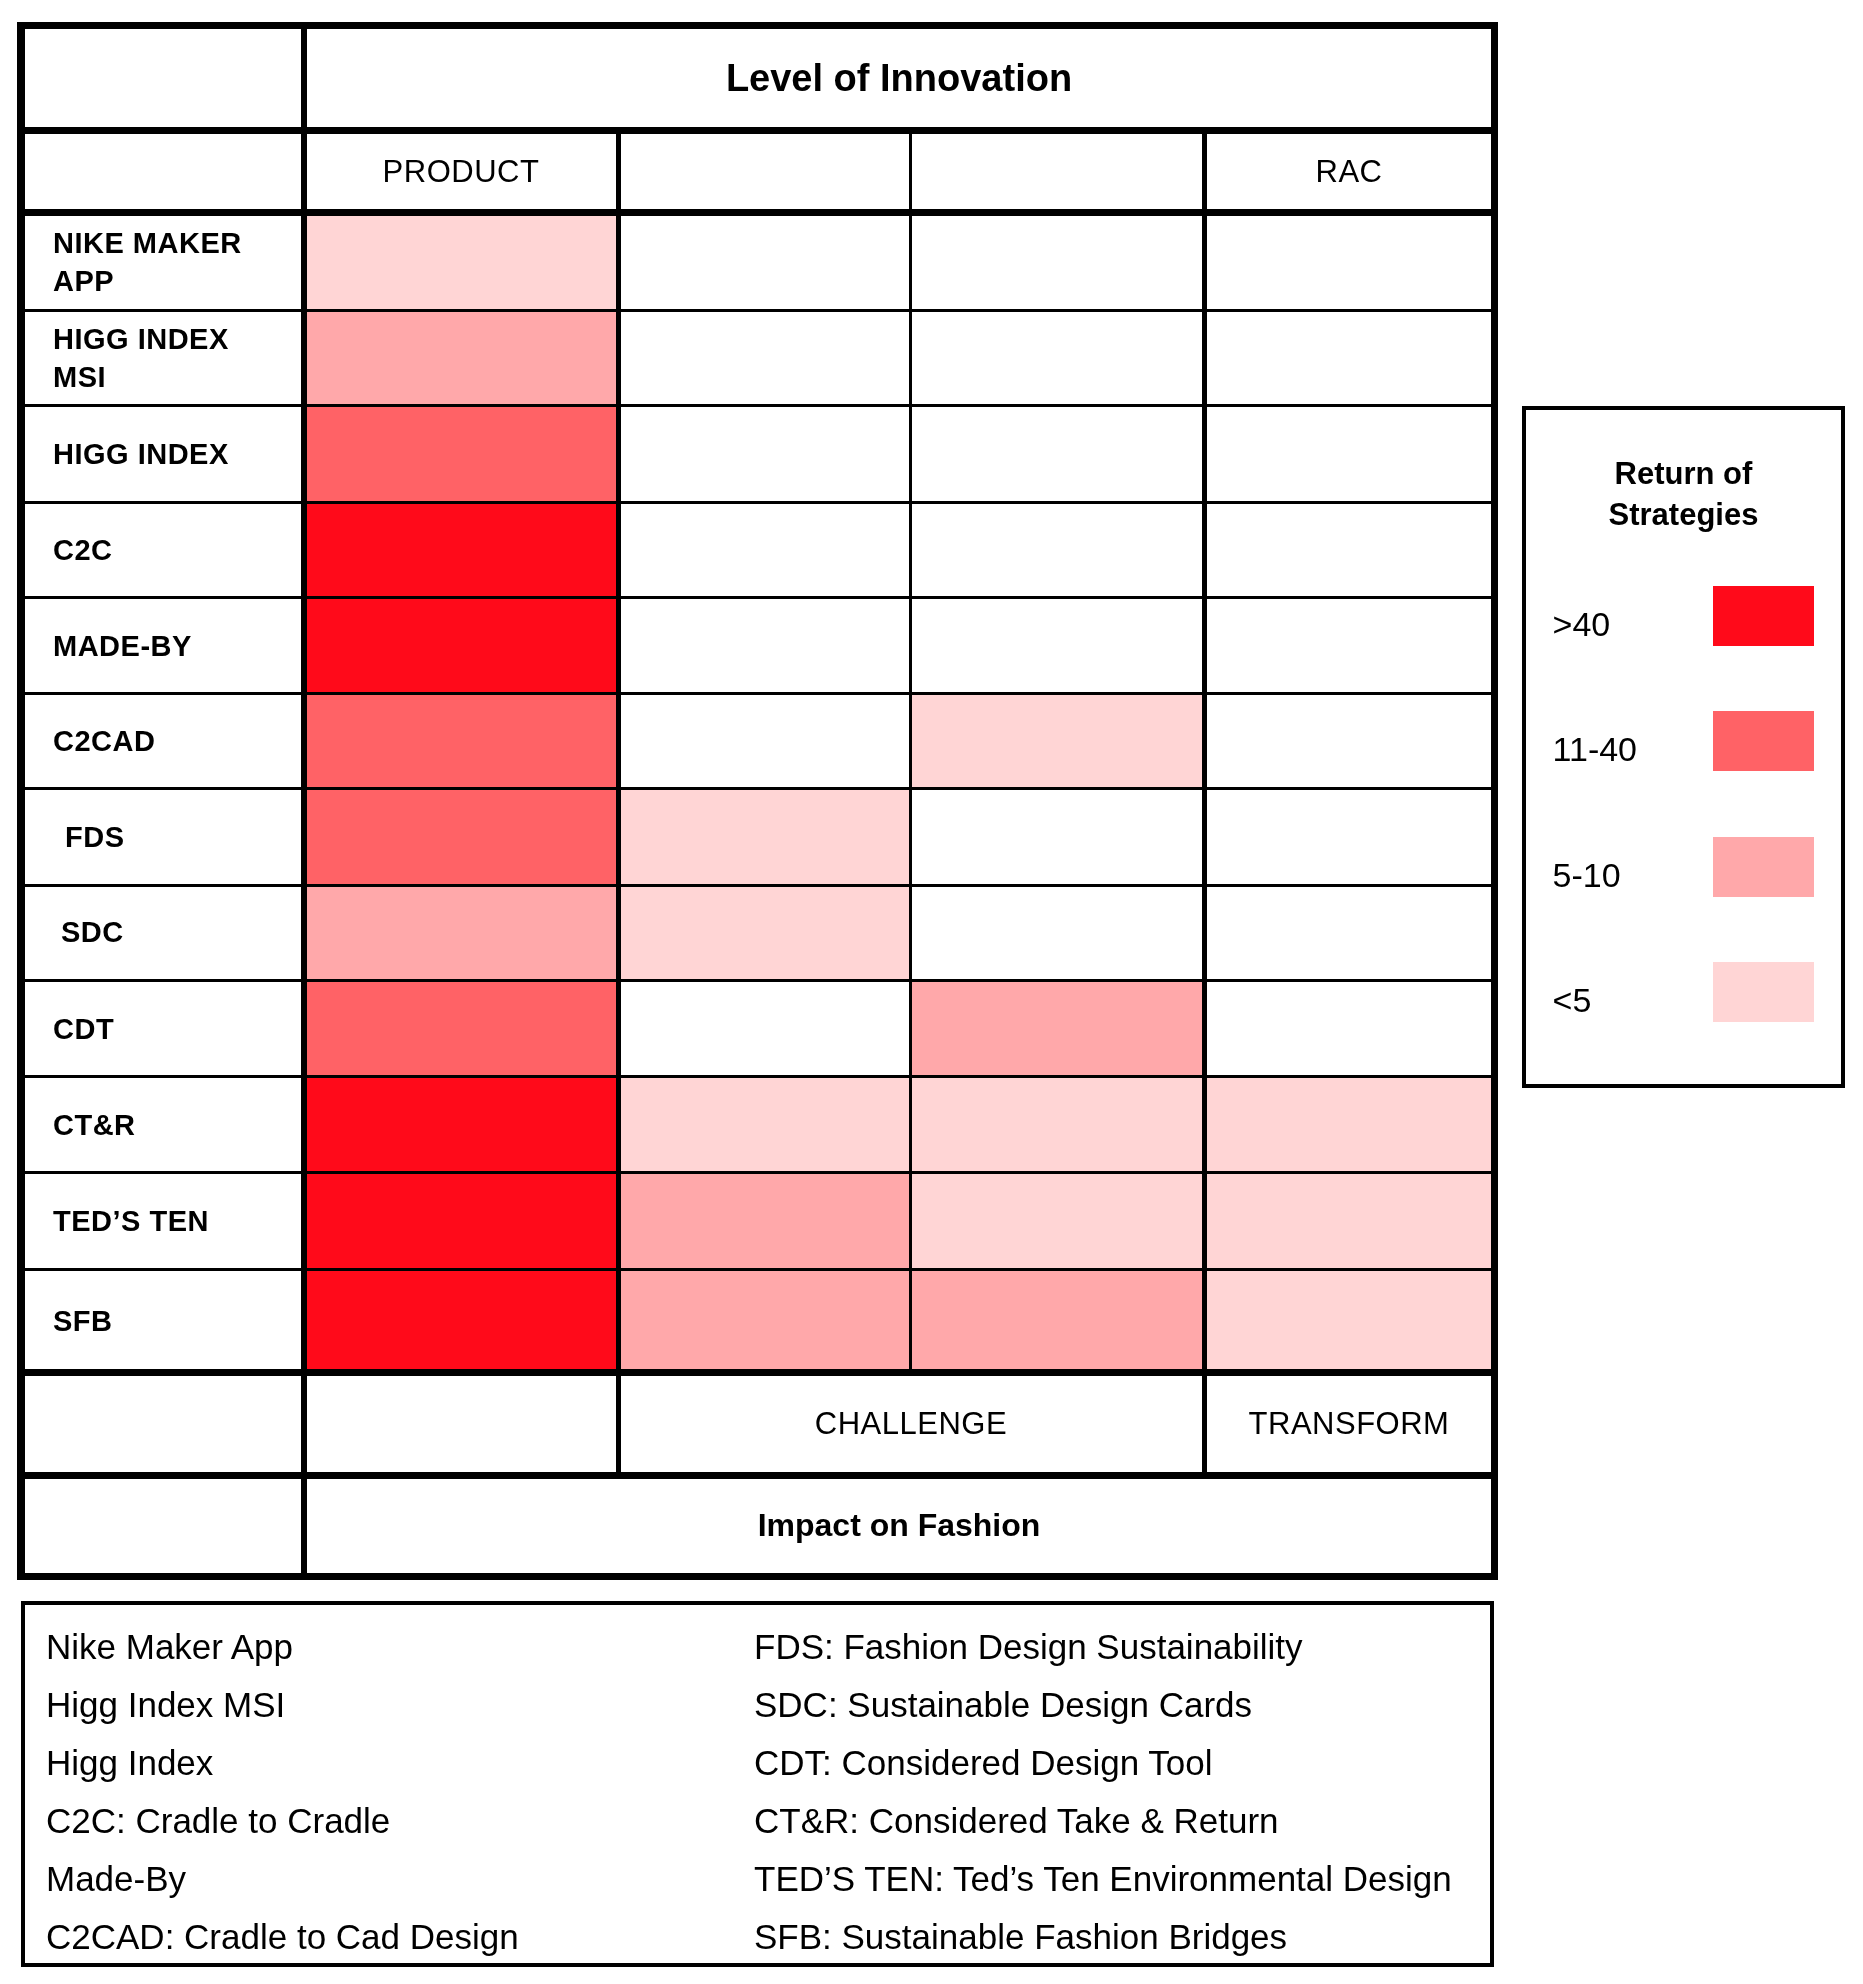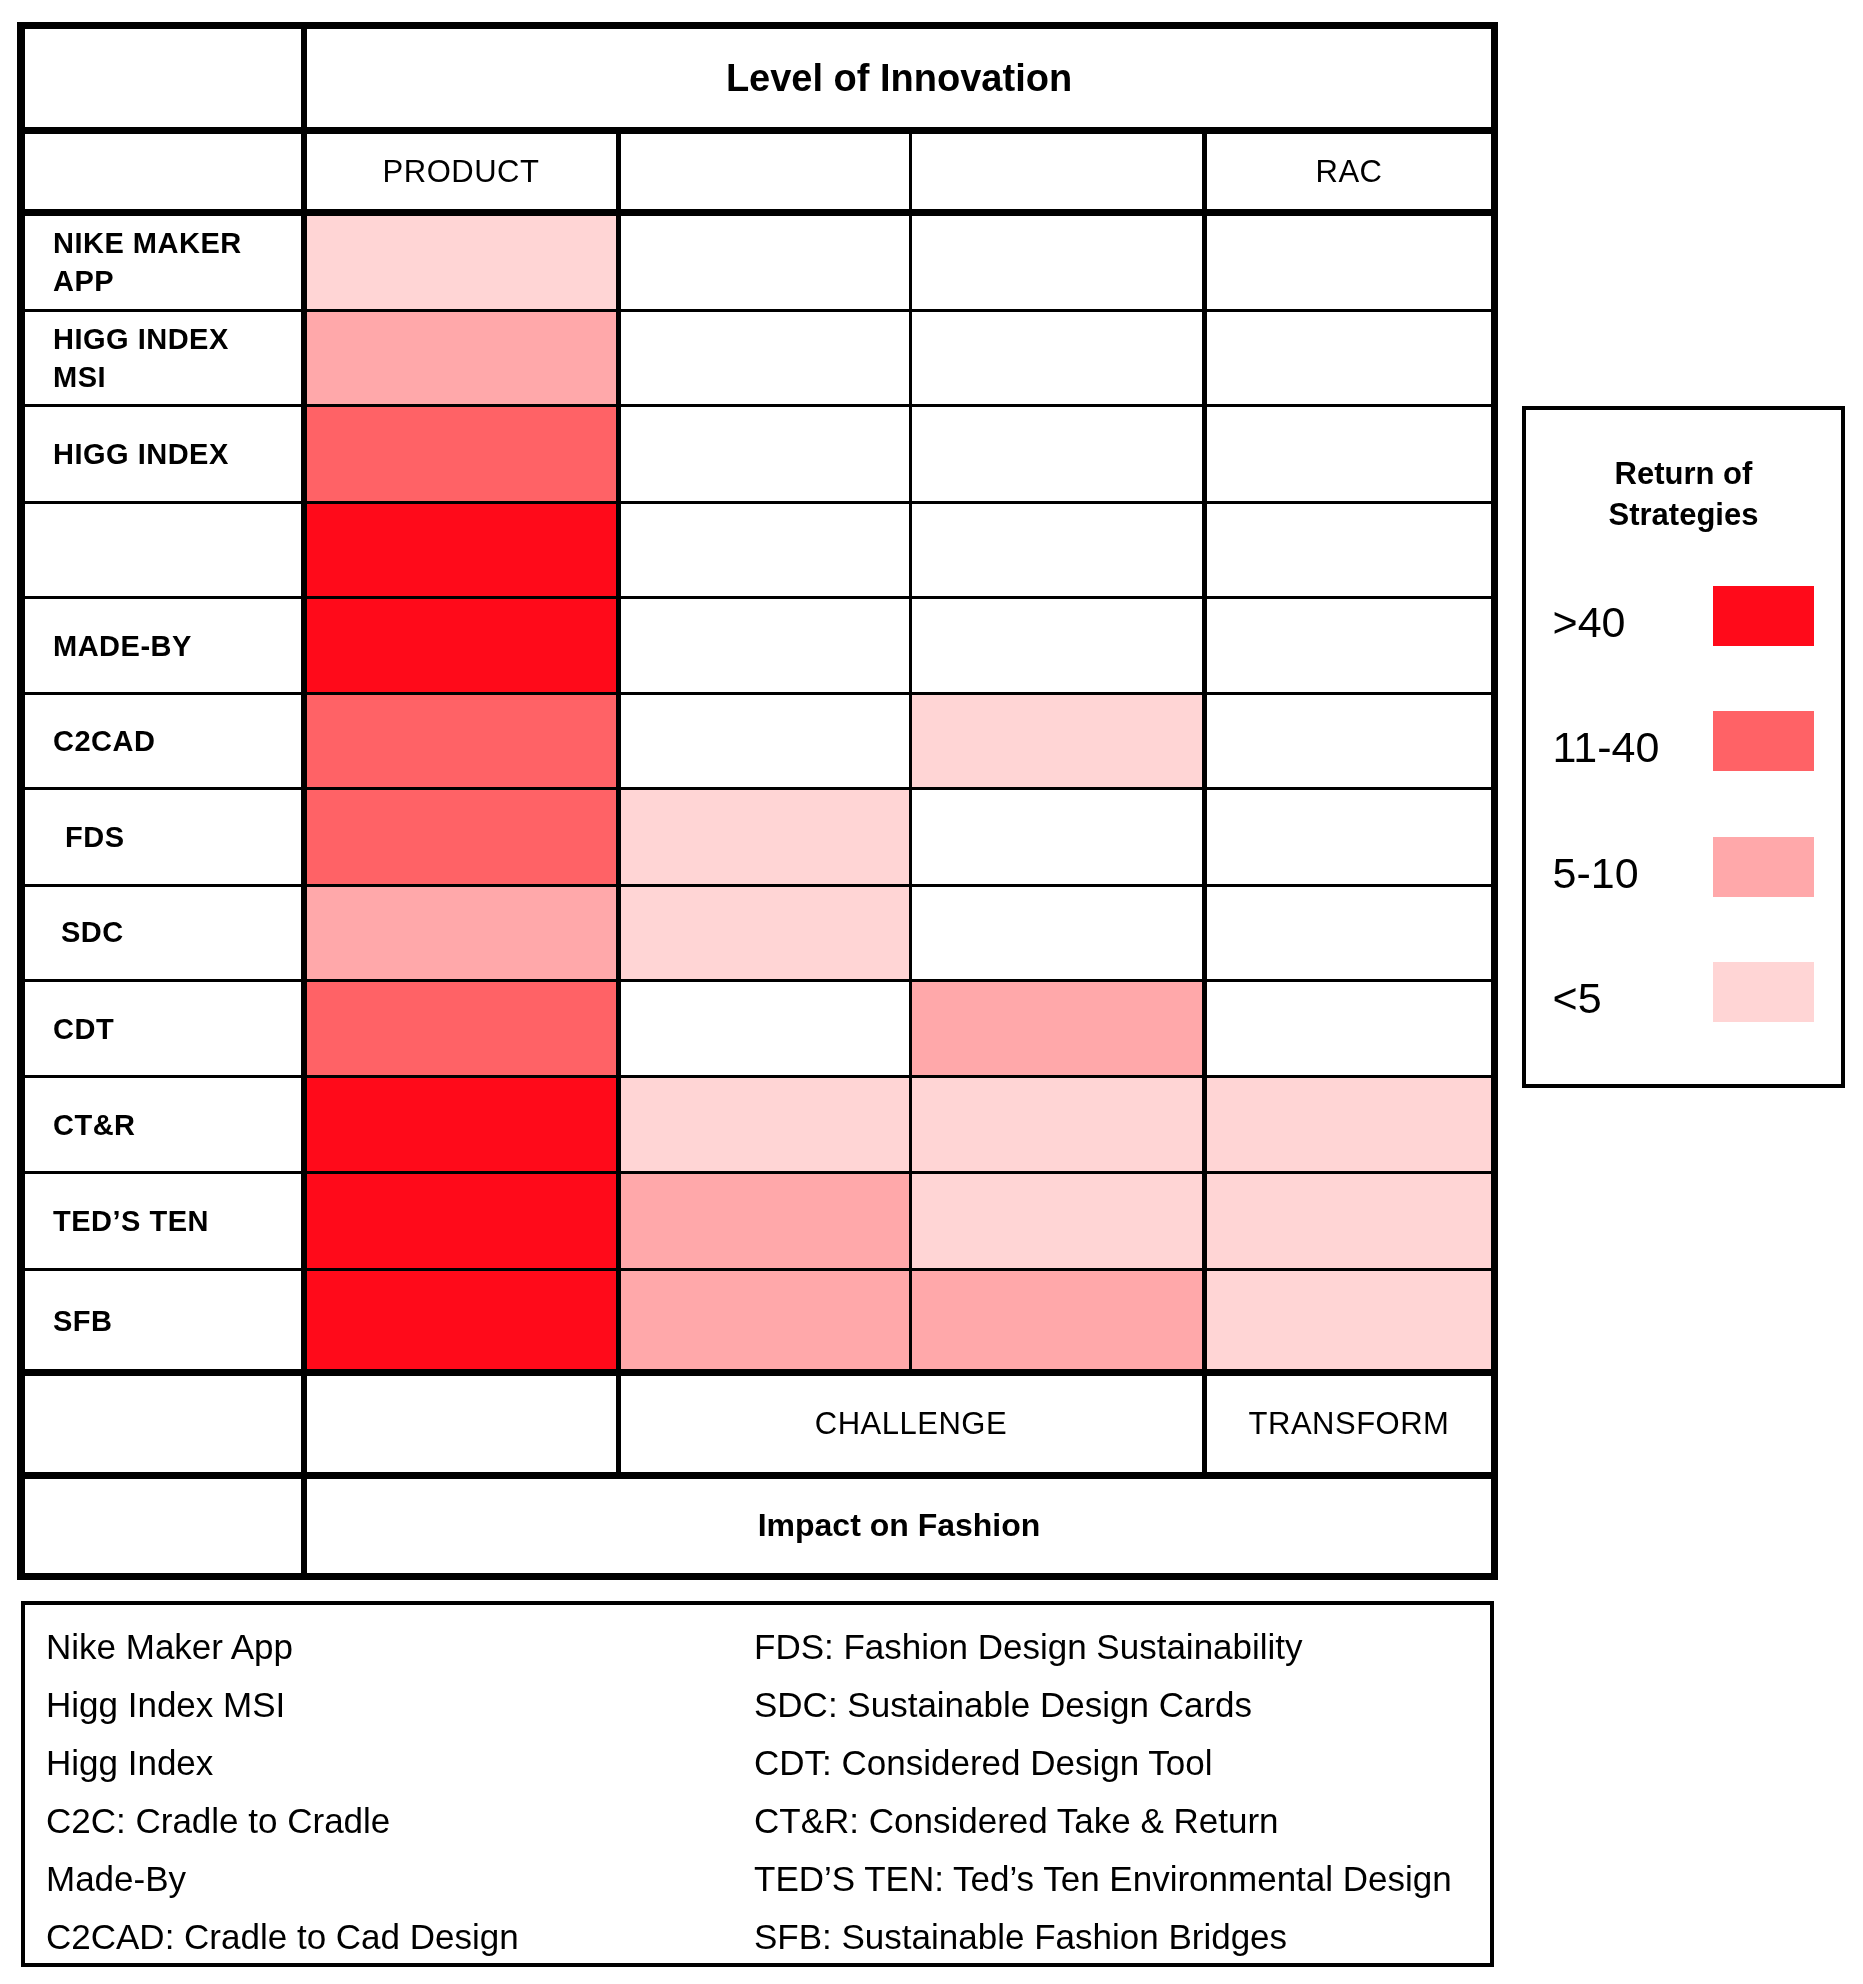--- a/index.html
+++ b/index.html
@@ -8,21 +8,21 @@
   .cell { position:absolute; box-sizing:border-box; display:flex; align-items:center; justify-content:center; }
   .hline { position:absolute; background:#000; }
   .vline { position:absolute; background:#000; }
   .rowlabel { justify-content:flex-start; padding-left:32px; font-weight:bold; font-size:29px; line-height:38px; letter-spacing:0.5px; }
   .colhead { font-size:31px; letter-spacing:0.5px; }
   .title { font-weight:bold; font-size:38px; }
   .impact { font-size:32px; }
   #legend { position:absolute; left:1522px; top:406px; width:323px; height:682px; box-sizing:border-box; border:4.3px solid #000; }
   #legend .ltitle { position:absolute; left:0; right:0; top:43px; text-align:center; font-weight:bold; font-size:31px; line-height:41px; }
   .litem { position:absolute; left:26.6px; right:0; height:60px; }
-  .litem .ltxt { position:absolute; left:0; top:12px; font-size:43px; }
+  .litem .ltxt { position:absolute; left:0; top:19px; font-size:34px; }
   .litem .lswatch { position:absolute; left:160px; top:0; width:101px; height:60px; }
   #abbrev { position:absolute; left:21px; top:1601px; width:1473px; height:366px; box-sizing:border-box; border:4.3px solid #000; }
   .abcol { position:absolute; top:12.8px; }
   .abitem { font-size:35px; height:58px; line-height:58px; white-space:nowrap; }
 </style>
 </head>
 <body>
 
 <div id="matrix">
   <div class="cell title" style="left:283px; top:0; width:1190px; height:105px;">Level of Innovation</div>
@@ -39,20 +39,21 @@
 MSI</div>
     <div class="cell" title="5-10" style="left: 283px; top: 285px; width: 314px; height: 95px; background: rgb(255, 168, 170);"></div>
     <div class="cell" style="left: 597px; top: 285px; width: 292px; height: 95px; background: rgb(255, 255, 255);"></div>
     <div class="cell" style="left: 889px; top: 285px; width: 294px; height: 95px; background: rgb(255, 255, 255);"></div>
     <div class="cell" style="left: 1183px; top: 285px; width: 290px; height: 95px; background: rgb(255, 255, 255);"></div>
     <div class="cell rowlabel" style="left: 0px; top: 380px; width: 283px; height: 96px; white-space: pre-line;">HIGG INDEX</div>
     <div class="cell" title="11-40" style="left: 283px; top: 380px; width: 314px; height: 96px; background: rgb(255, 98, 102);"></div>
     <div class="cell" style="left: 597px; top: 380px; width: 292px; height: 96px; background: rgb(255, 255, 255);"></div>
     <div class="cell" style="left: 889px; top: 380px; width: 294px; height: 96px; background: rgb(255, 255, 255);"></div>
     <div class="cell" style="left: 1183px; top: 380px; width: 290px; height: 96px; background: rgb(255, 255, 255);"></div>
+    <div class="cell rowlabel" style="left: 0px; top: 477px; width: 283px; height: 95px; white-space: pre-line;">C2C</div>
     <div class="cell" title="&gt;40" style="left: 283px; top: 477px; width: 314px; height: 95px; background: rgb(255, 10, 26);"></div>
     <div class="cell" style="left: 597px; top: 477px; width: 292px; height: 95px; background: rgb(255, 255, 255);"></div>
     <div class="cell" style="left: 889px; top: 477px; width: 294px; height: 95px; background: rgb(255, 255, 255);"></div>
     <div class="cell" style="left: 1183px; top: 477px; width: 290px; height: 95px; background: rgb(255, 255, 255);"></div>
     <div class="cell rowlabel" style="left: 0px; top: 572px; width: 283px; height: 96px; white-space: pre-line;">MADE-BY</div>
     <div class="cell" title="&gt;40" style="left: 283px; top: 572px; width: 314px; height: 96px; background: rgb(255, 10, 26);"></div>
     <div class="cell" style="left: 597px; top: 572px; width: 292px; height: 96px; background: rgb(255, 255, 255);"></div>
     <div class="cell" style="left: 889px; top: 572px; width: 294px; height: 96px; background: rgb(255, 255, 255);"></div>
     <div class="cell" style="left: 1183px; top: 572px; width: 290px; height: 96px; background: rgb(255, 255, 255);"></div>
     <div class="cell rowlabel" style="left: 0px; top: 668px; width: 283px; height: 95px; white-space: pre-line;">C2CAD</div>

